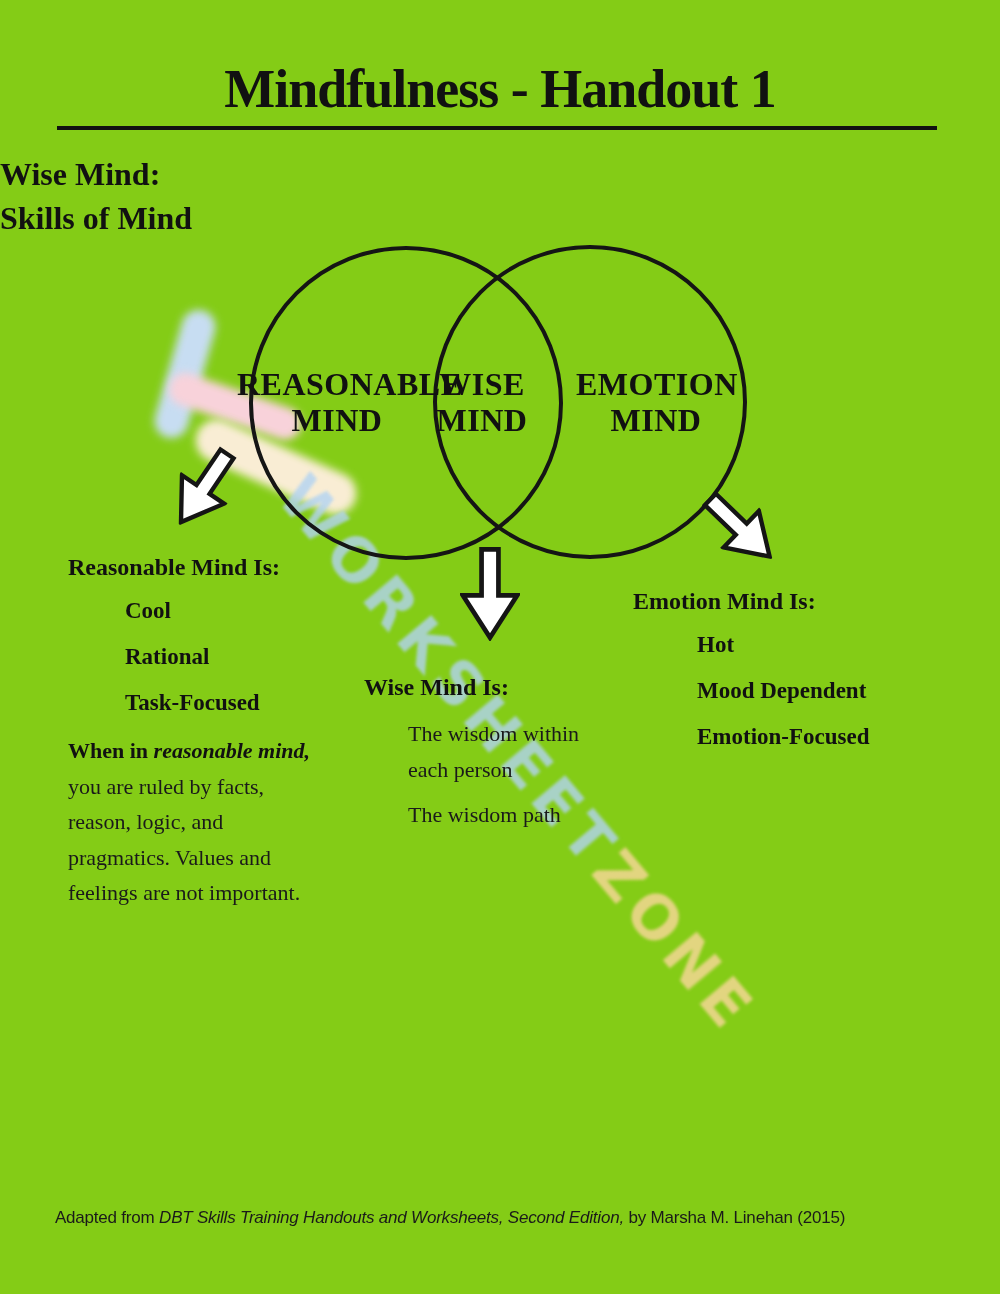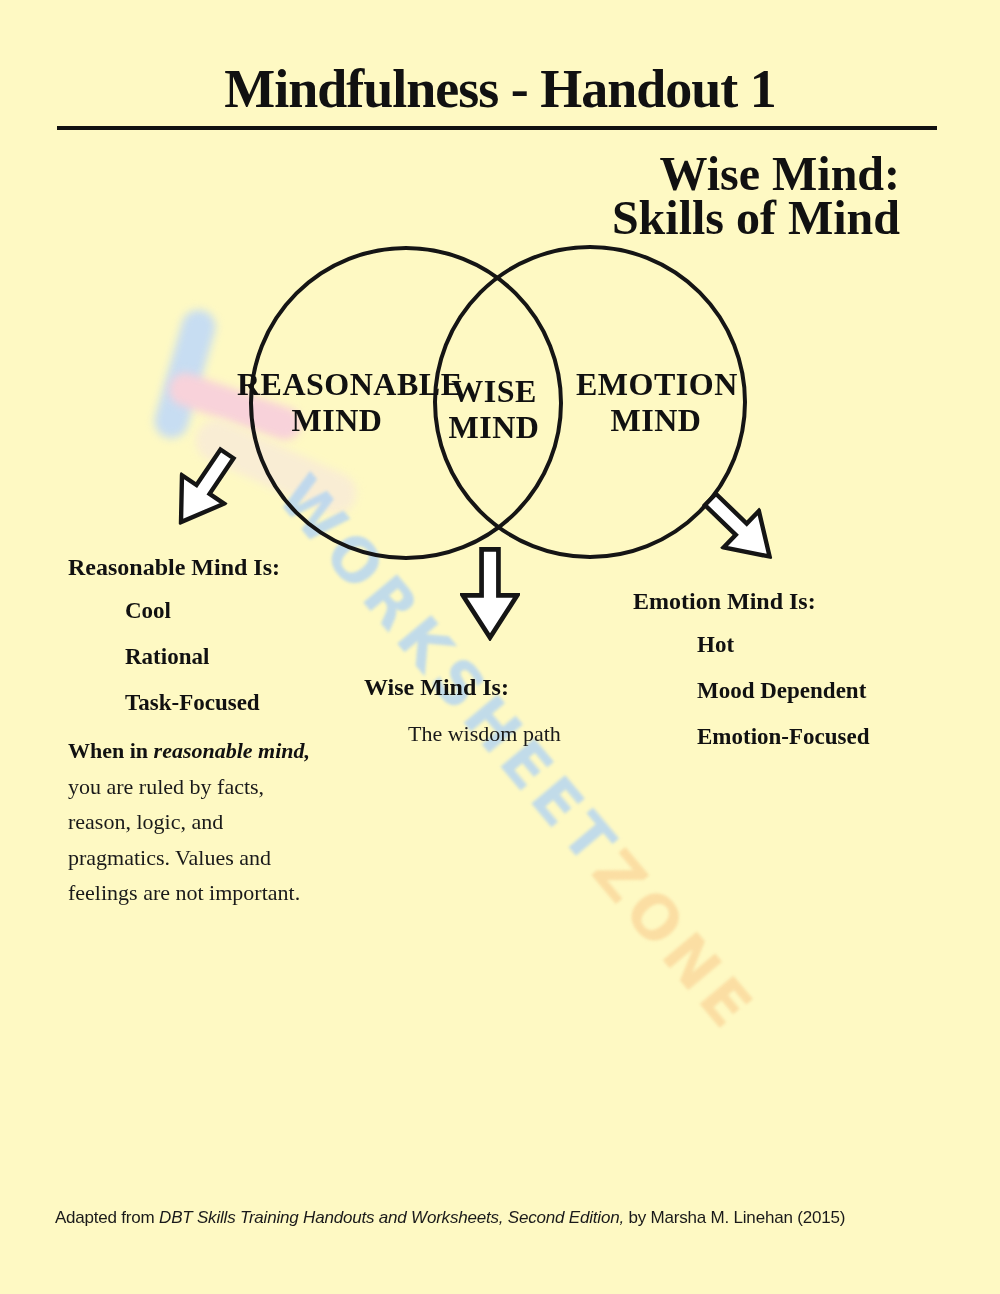--- a/index.html
+++ b/index.html
@@ -1,19 +1,19 @@
 <!DOCTYPE html>
 <html><head>
 <meta charset="utf-8">
 <style>
   html,body{margin:0;padding:0;background:#ffffff;}
   #page{
     position:relative;
     width:1000px;height:1294px;
-    background:#fef9c3;
+    background:#84cc16;
     overflow:hidden;
     font-family:"Liberation Serif", serif;
     color:#111111;
   }
   
   .wm-stroke{position:absolute;border-radius:22px;filter:blur(4px);z-index:0;}
   .wm-blue  {left:168px;top:308px;width:34px;height:132px;background:#c7ddf2;transform:rotate(16deg);}
   .wm-pink  {left:166px;top:390px;width:138px;height:33px;background:#f8d2da;transform:rotate(19deg);}
   .wm-yellow{left:190px;top:446px;width:172px;height:42px;background:#f9edd4;transform:rotate(24deg);}
   .wm-text{
@@ -27,35 +27,35 @@
   .wm-text .orange{color:rgba(250,215,155,0.8);}
   
   .title{
     position:absolute;left:0;top:58px;width:1000px;
     text-align:center;font-size:54px;font-weight:bold;
     letter-spacing:-1px;z-index:2;
   }
   .title-rule{position:absolute;left:57px;top:126px;width:880px;height:4px;background:#111;z-index:2;}
   .subtitle{
     position:absolute;left:0;top:152px;width:900px;
-    text-align:right;font-size:48px;font-weight:bold;line-height:44px;z-index:2;
+    text-align:left;font-size:32px;font-weight:bold;line-height:44px;z-index:2;
   }
   
   .circle{
     position:absolute;width:306px;height:306px;border-radius:50%;
     border:4px solid #151515;background:transparent;z-index:1;
   }
   .circle.left {left:249px;top:246px;}
   .circle.right{left:433px;top:245px;}
   .venn-label{
     position:absolute;top:366px;text-align:center;
     font-size:32px;font-weight:bold;line-height:36px;letter-spacing:0.5px;z-index:2;
   }
   .venn-label.reasonable{left:237px;width:200px;}
-  .venn-label.wise      {left:434px;width:120px;margin-top:7px;}
+  .venn-label.wise      {left:422px;width:120px;}
   .venn-label.emotion   {left:576px;width:160px;}
   
   .arrow{position:absolute;z-index:2;}
   .arrow svg{display:block;}
   .arrow.left  {left:176px;top:444px;transform:rotate(34deg);}
   .arrow.middle{left:460px;top:546px;}
   .arrow.right {left:712px;top:484px;transform:rotate(-46deg);}
   
   .col-heading{position:absolute;font-size:24px;font-weight:bold;z-index:2;white-space:nowrap;}
   #reasonable-heading{left:68px;top:554px;}
@@ -135,20 +135,21 @@
   <div class="col-heading" id="reasonable-heading">Reasonable Mind Is:</div>
   <div class="bold-list" id="reasonable-list">
     <div>Cool</div>
     <div>Rational</div>
     <div>Task-Focused</div>
   </div>
   <div class="para" id="reasonable-para"><span class="b">When in </span><span class="bi">reasonable mind,</span><span> you are ruled by facts, reason, logic, and pragmatics.  Values and feelings are not important.</span></div>
 
   <div class="col-heading" id="wise-heading">Wise Mind Is:</div>
   <div class="plain-list" id="wise-list">
+    <div>The wisdom within each person</div>
     <div>The wisdom path</div>
   </div>
 
   <div class="col-heading" id="emotion-heading">Emotion Mind Is:</div>
   <div class="bold-list" id="emotion-list">
     <div>Hot</div>
     <div>Mood Dependent</div>
     <div>Emotion-Focused</div>
   </div>
 

